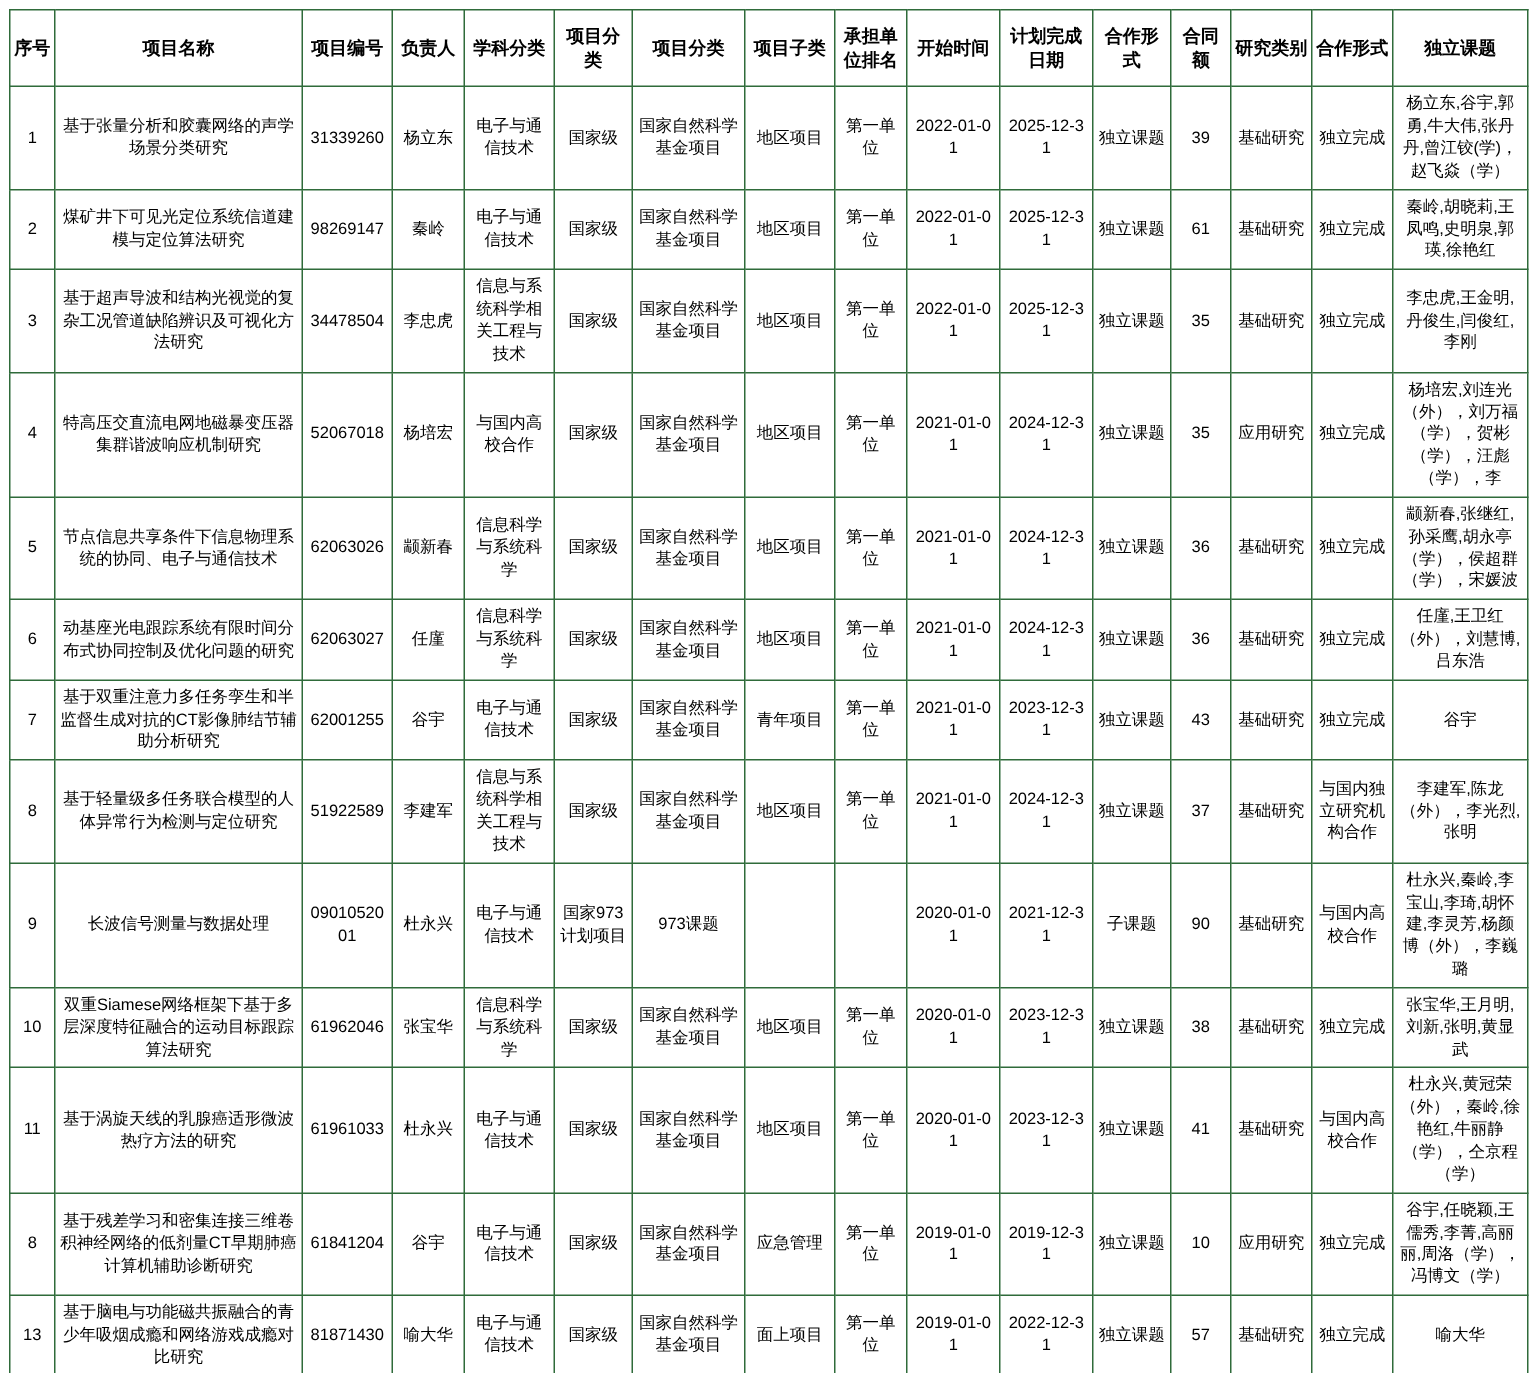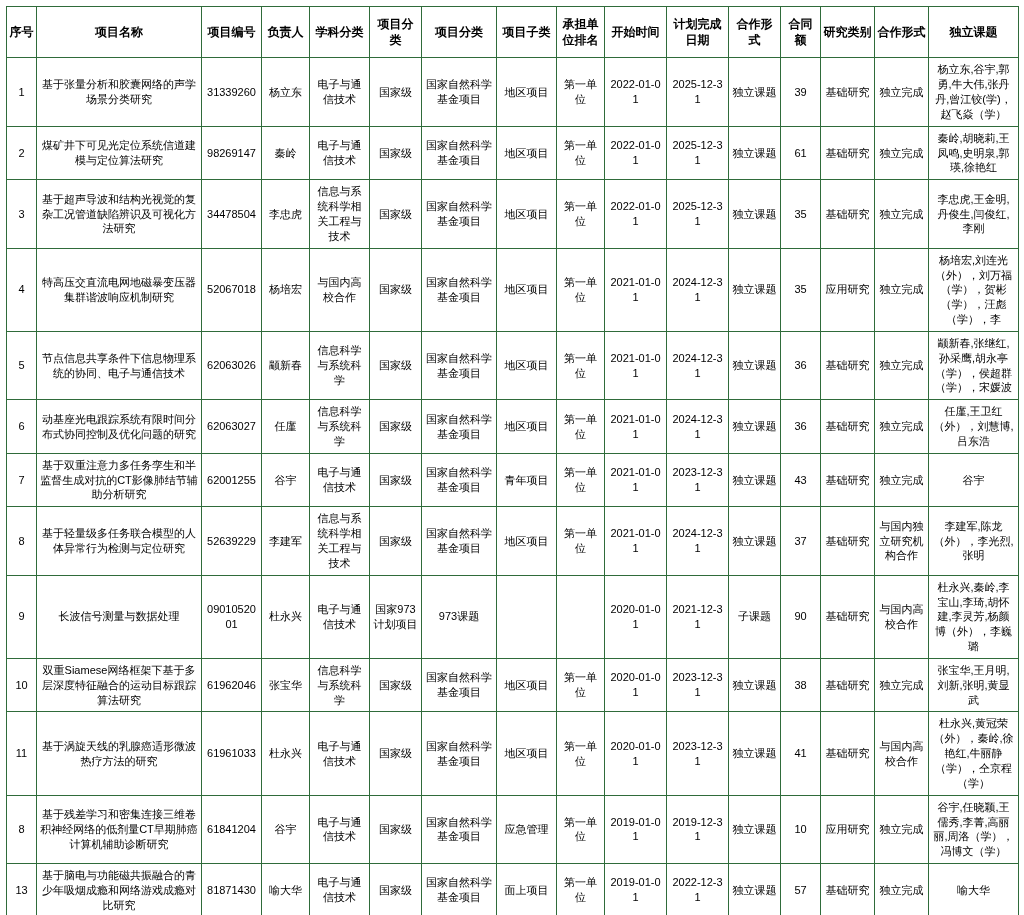--- a/index.html
+++ b/index.html
@@ -228,21 +228,21 @@
         <td>2023-12-31</td>
         <td>独立课题</td>
         <td>43</td>
         <td>基础研究</td>
         <td>独立完成</td>
         <td class="members-cell">谷宇</td>
       </tr>
       <tr>
         <td>8</td>
         <td class="name-cell">基于轻量级多任务联合模型的人体异常行为检测与定位研究</td>
-        <td>52639229</td>
+        <td>51922589</td>
         <td>李建军</td>
         <td>信息与系统科学相关工程与技术</td>
         <td>国家级</td>
         <td>国家自然科学基金项目</td>
         <td>地区项目</td>
         <td>第一单位</td>
         <td>2021-01-01</td>
         <td>2024-12-31</td>
         <td>独立课题</td>
         <td>37</td>

